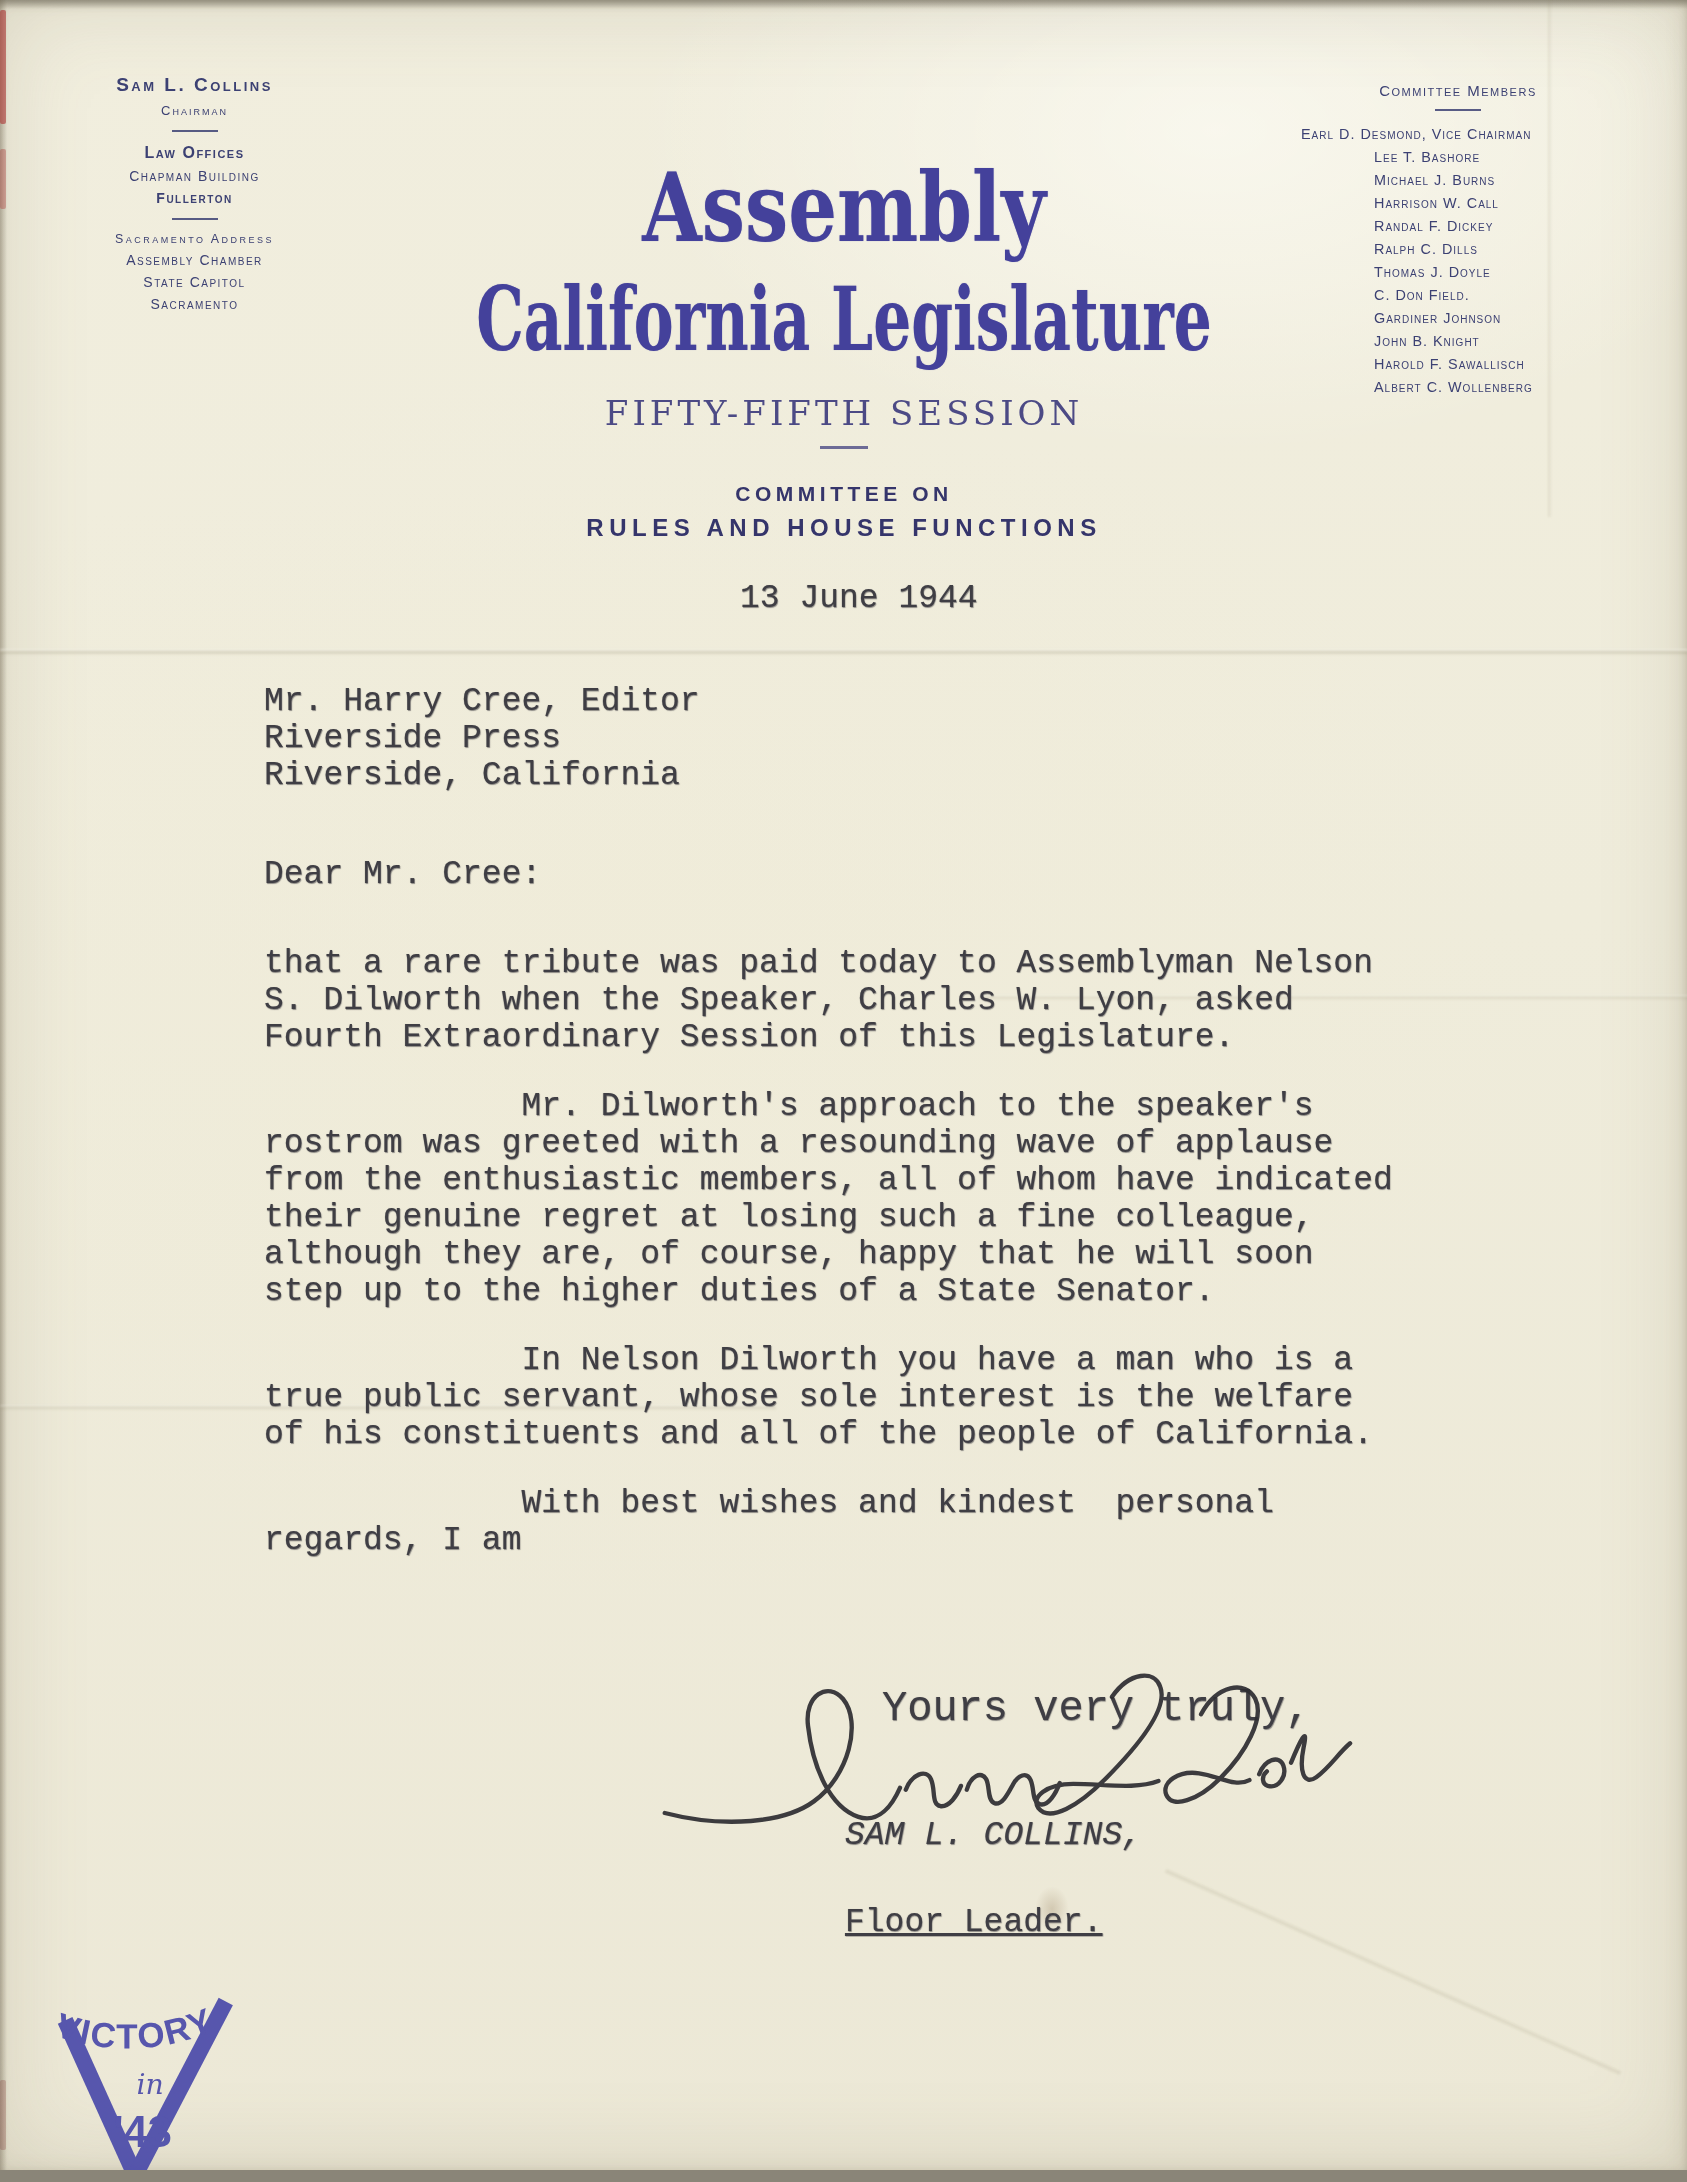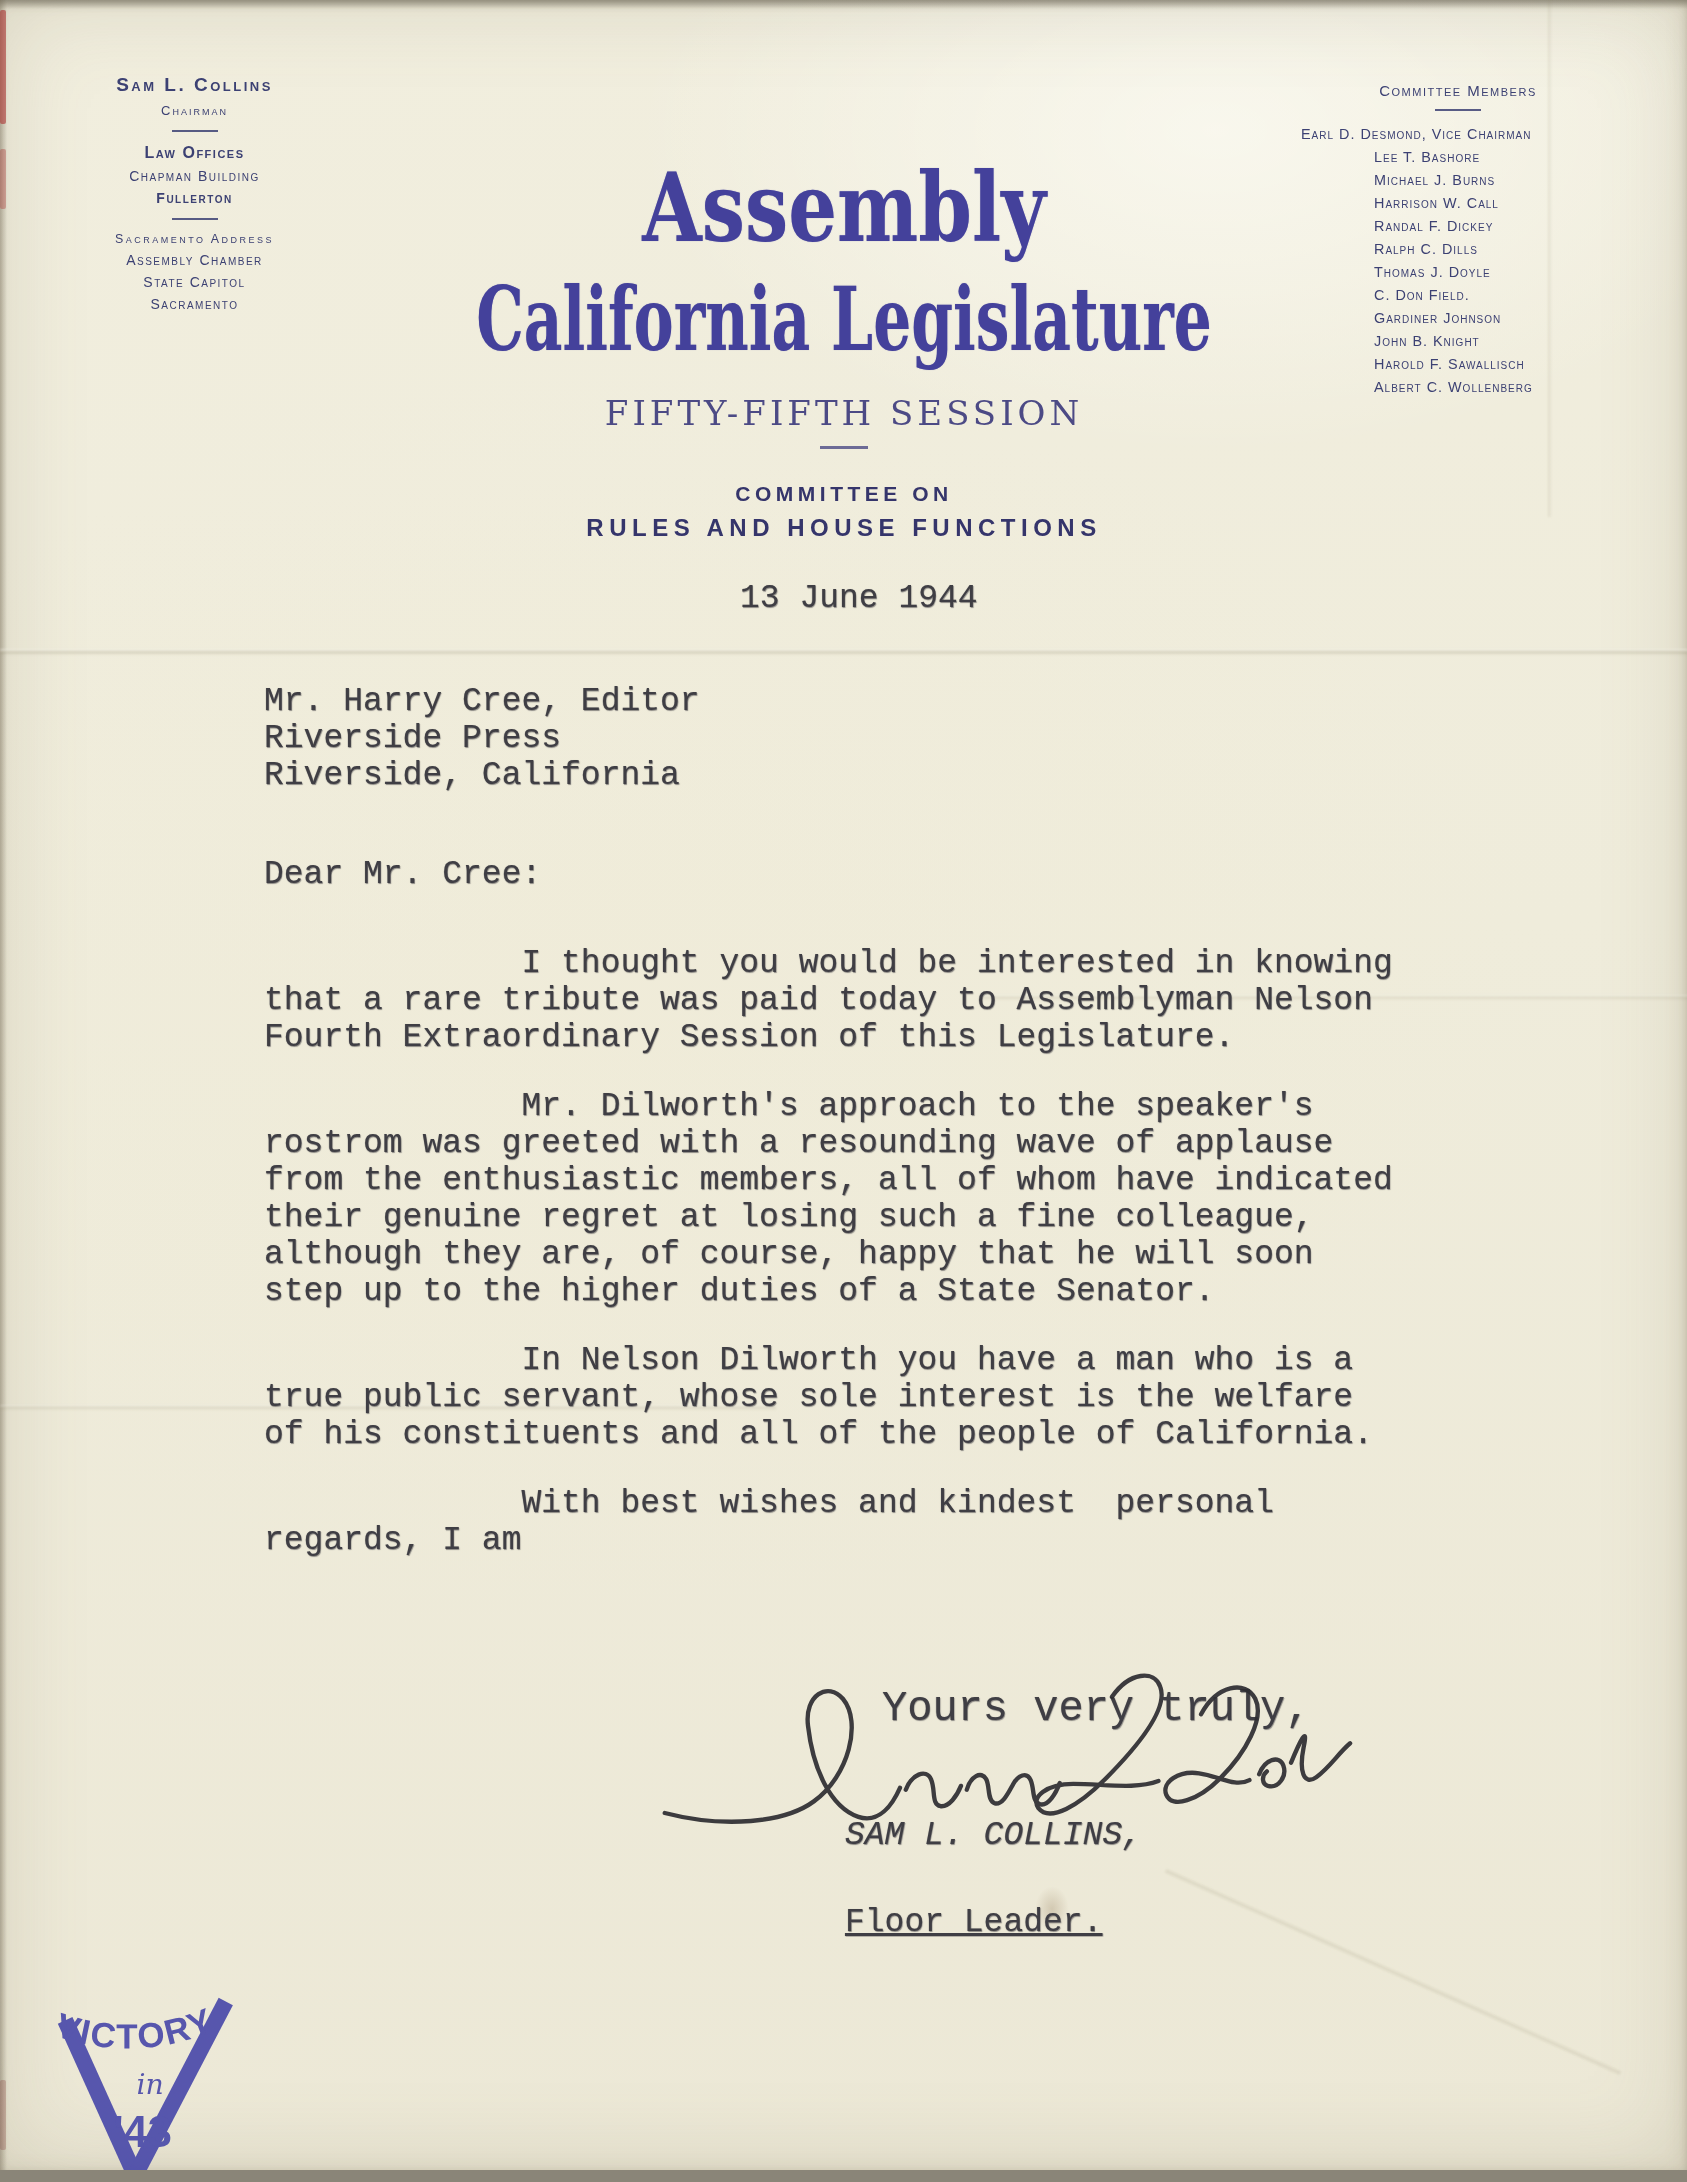--- a/index.html
+++ b/index.html
@@ -131,22 +131,22 @@
 
   <div class="letter-body">
     <div class="typed date-line">13 June 1944</div>
     <div class="typed recipient">Mr. Harry Cree, Editor
 Riverside Press
 Riverside, California</div>
     <div class="typed salutation">Dear Mr. Cree:</div>
 
     <div class="paragraphs">
       <div class="para">
-        <div class="typed line">             I thought you would be interested in knowing</div>
         <div class="typed line">that a rare tribute was paid today to Assemblyman Nelson</div>
+        <div class="typed line">S. Dilworth when the Speaker, Charles W. Lyon, asked</div>
         <div class="typed line">Fourth Extraordinary Session of this Legislature.</div>
       </div>
       <div class="para">
         <div class="typed line">             Mr. Dilworth's approach to the speaker's</div>
         <div class="typed line">rostrom was greeted with a resounding wave of applause</div>
         <div class="typed line">from the enthusiastic members, all of whom have indicated</div>
         <div class="typed line">their genuine regret at losing such a fine colleague,</div>
         <div class="typed line">although they are, of course, happy that he will soon</div>
         <div class="typed line">step up to the higher duties of a State Senator.</div>
       </div>

